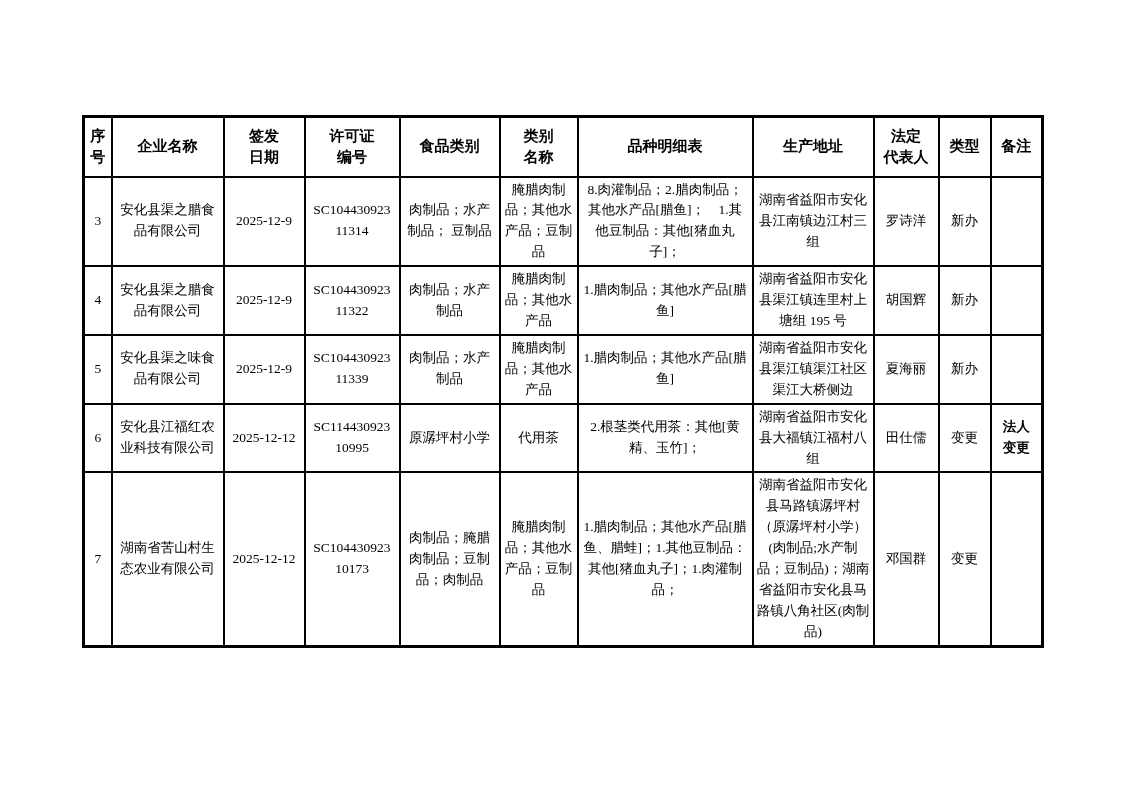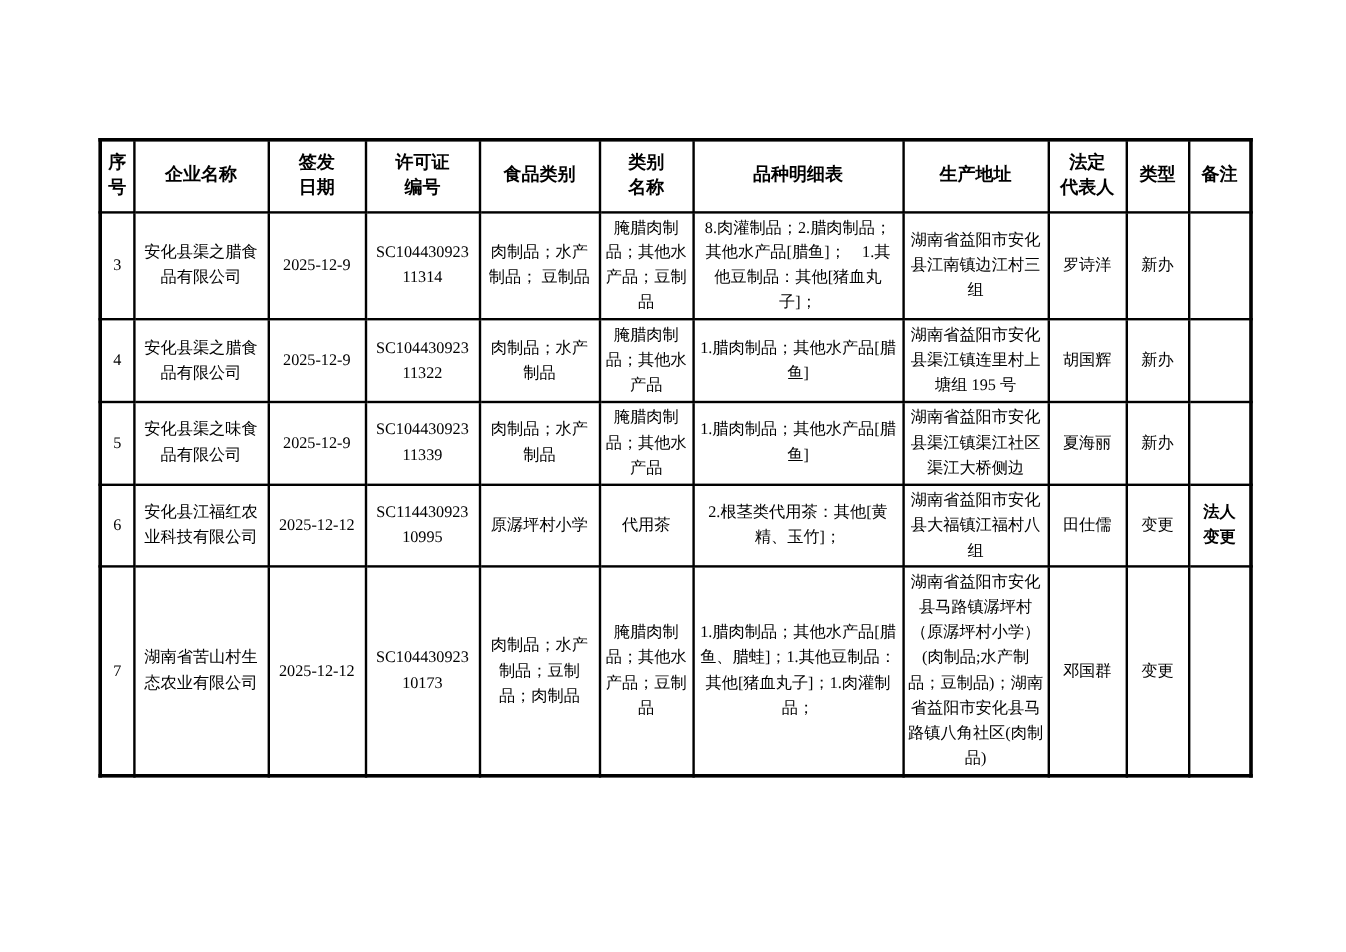--- a/index.html
+++ b/index.html
@@ -150,21 +150,21 @@
         <td class="c-legal">田仕儒</td>
         <td class="c-type">变更</td>
         <td class="c-remark">法人
 变更</td>
       </tr>
       <tr class="h-r4">
         <td class="c-seq">7</td>
         <td class="c-company">湖南省苦山村生态农业有限公司</td>
         <td class="c-date">2025-12-12</td>
         <td class="c-license">SC10443092310173</td>
-        <td class="c-foodcat">肉制品；水产制品；豆制品；肉制品</td>
+        <td class="c-foodcat">肉制品；腌腊肉制品；豆制品；肉制品</td>
         <td class="c-catname">腌腊肉制品；其他水产品；豆制品</td>
         <td class="c-variety">1.腊肉制品；其他水产品[腊鱼、腊蛙]；1.其他豆制品：其他[猪血丸子]；1.肉灌制品；</td>
         <td class="c-address">湖南省益阳市安化县马路镇潺坪村（原潺坪村小学）(肉制品;水产制品；豆制品)；湖南省益阳市安化县马路镇八角社区(肉制品)</td>
         <td class="c-legal">邓国群</td>
         <td class="c-type">变更</td>
         <td class="c-remark"></td>
       </tr>
     </tbody>
   </table>
 </div>

